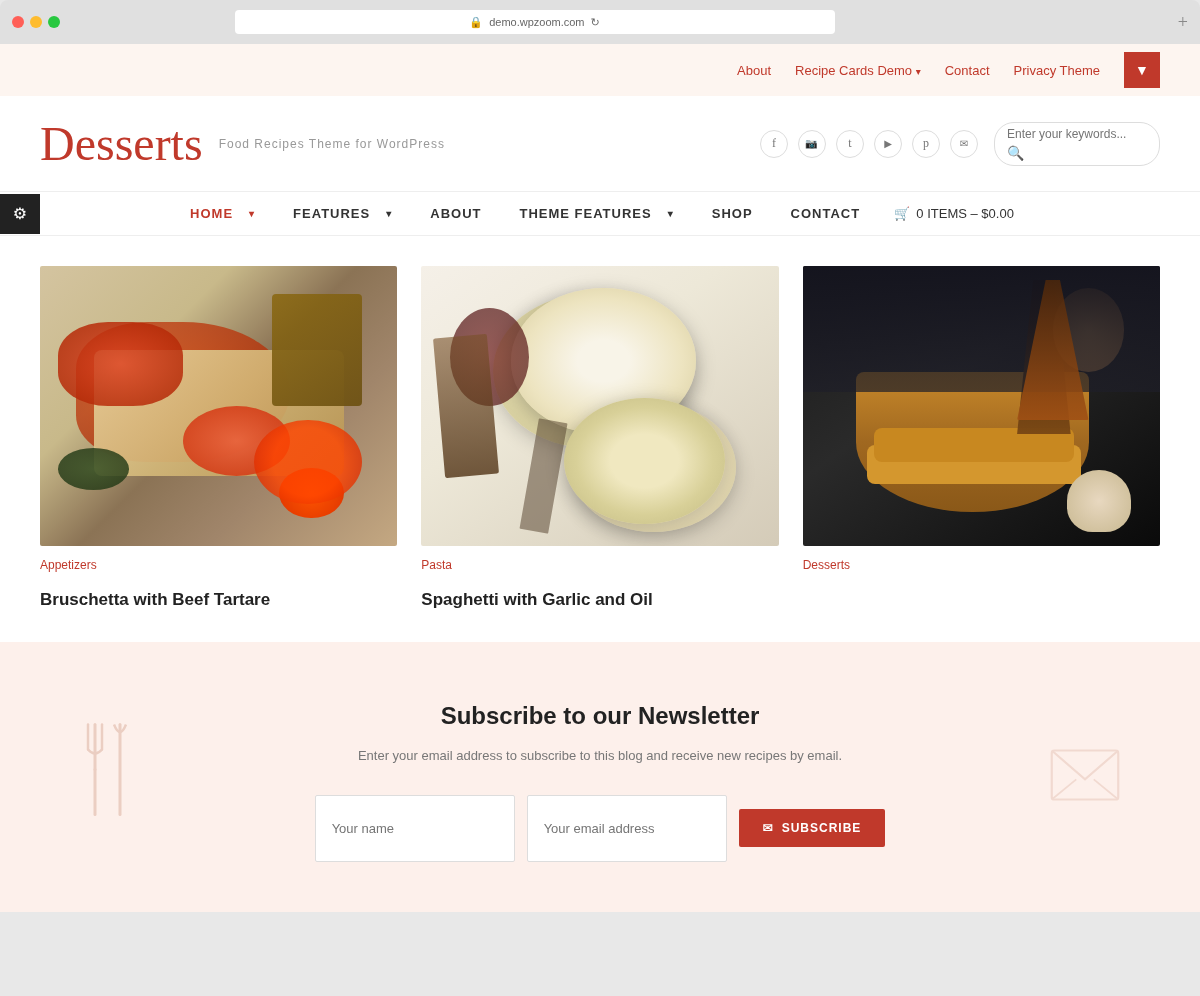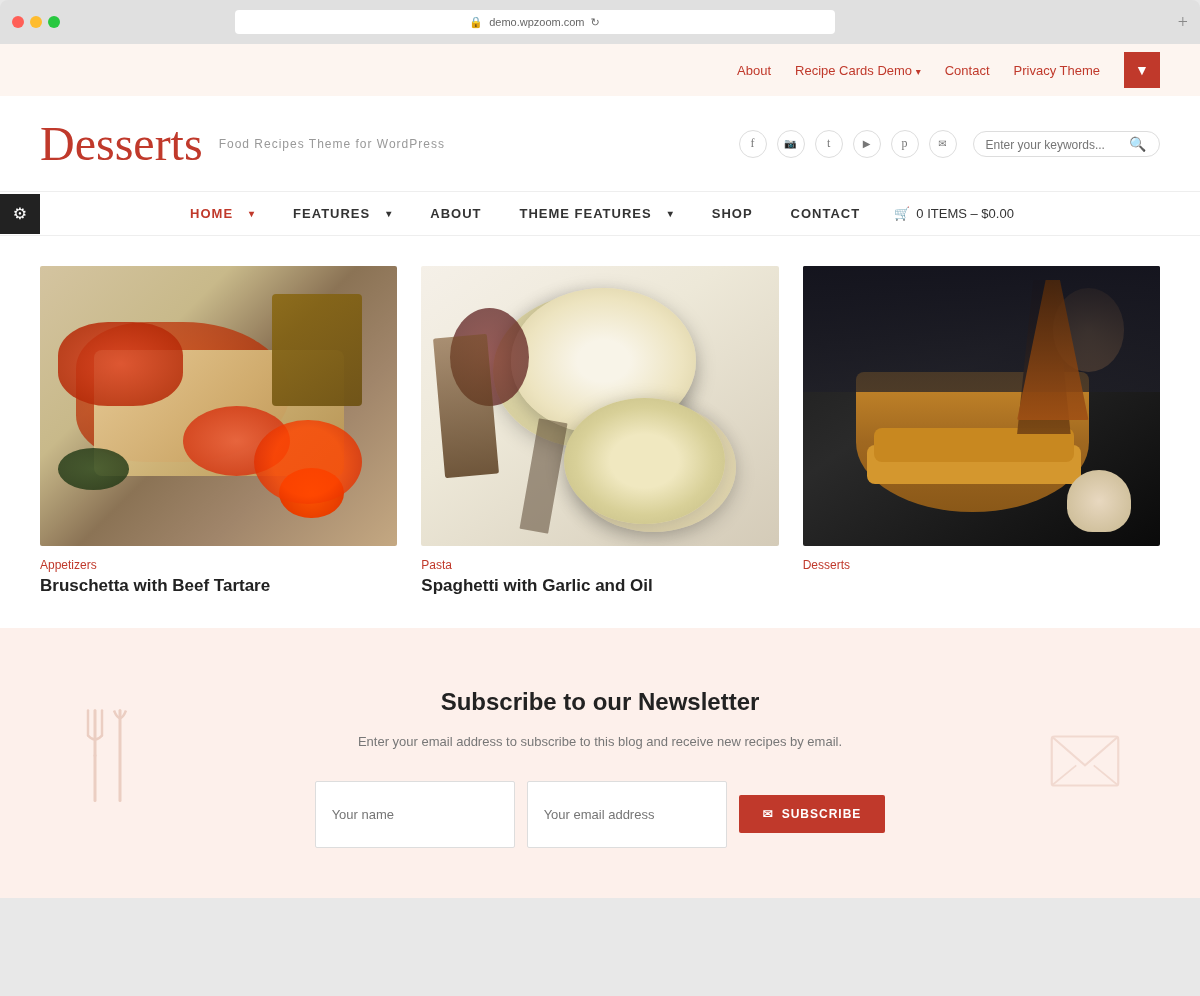--- a/index.html
+++ b/index.html
@@ -114,25 +114,26 @@
       border: 1px solid #ddd;
       display: flex;
       align-items: center;
       justify-content: center;
       font-size: 12px;
       color: #777;
       cursor: pointer;
     }
     .search-box {
       display: flex;
-      align-items: flex-end;
+      align-items: flex-start;
       border: 1px solid #ddd;
       border-radius: 20px;
       padding: 4px 12px;
       gap: 4px;
+      flex-direction: column;
     }
     .search-input {
       border: none;
       outline: none;
       font-size: 12px;
       color: #999;
       width: 140px;
       background: transparent;
       font-family: sans-serif;
     }
@@ -207,21 +208,21 @@
       border-radius: 2px;
       background: #f0f0f0;
       position: relative;
       overflow: hidden;
     }
     .recipe-category {
       font-family: sans-serif;
       font-size: 12px;
       color: #c0392b;
       margin-top: 12px;
-      margin-bottom: 2px;
+      margin-bottom: 16px;
       font-weight: 500;
     }
     .recipe-title {
       font-family: sans-serif;
       font-size: 17px;
       color: #222;
       font-weight: 600;
       line-height: 1.4;
     }
 

